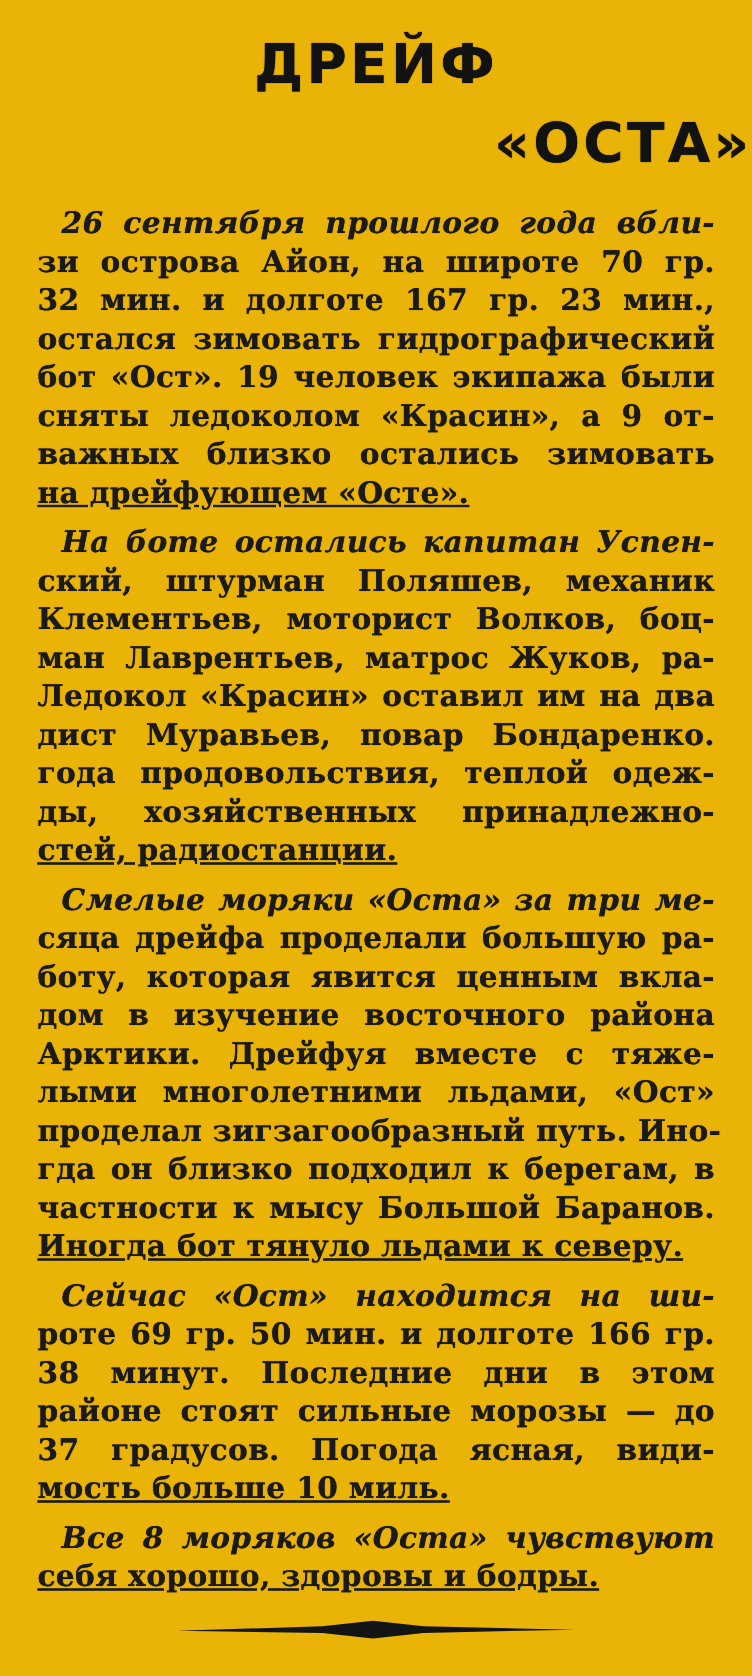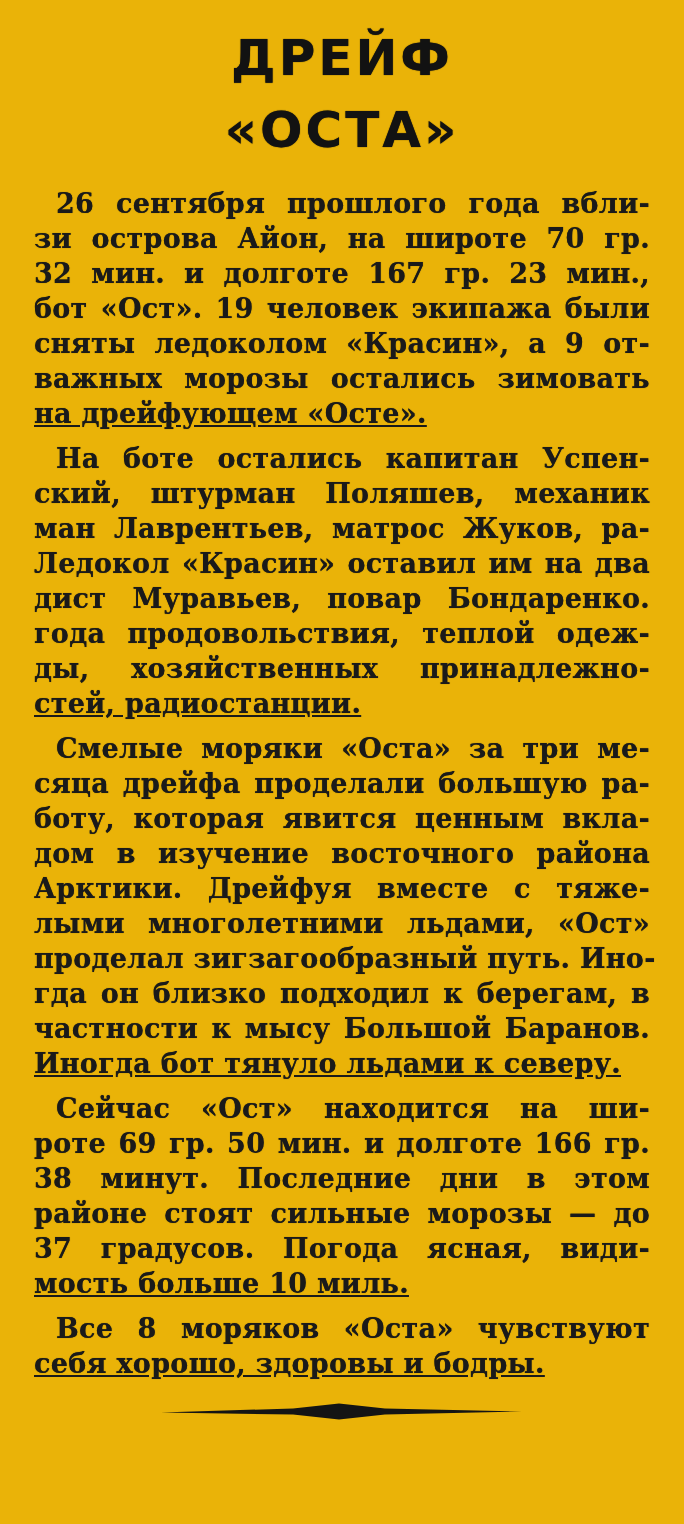--- a/index.html
+++ b/index.html
@@ -23,20 +23,21 @@
     color: #121212;
   }
   .title-line {
     font-size: 50px;
     line-height: 60px;
     letter-spacing: 3px;
     text-shadow: 0 0 1px rgba(10,10,10,0.9);
   }
   .title-line.second {
     margin-top: 12px;
+    text-align: right;
   }
   .body-col {
     width: 616px;
     margin: 26px 0 0 34px;
     font-family: "DejaVu Serif", "Liberation Serif", serif;
     font-weight: bold;
     font-size: 27px;
     line-height: 35px;
     letter-spacing: 0.3px;
     color: #1a1a1a;
@@ -45,20 +46,21 @@
   .paragraph {
     margin: 0 0 10px 0;
   }
   .line {
     text-align: justify;
     text-align-last: justify;
     white-space: nowrap;
   }
   .line.first {
     text-indent: 22px;
+    font-style: italic;
   }
   .line.last {
     text-align-last: left;
     text-decoration: underline;
   }
   .divider {
     margin-top: 22px;
     display: flex;
     justify-content: center;
   }
@@ -74,28 +76,30 @@
   <div class="title-block">
     <div class="title-line">ДРЕЙФ</div>
     <div class="title-line second">«ОСТА»</div>
   </div>
 
   <div class="body-col">
       <div class="paragraph">
         <div class="line first">26 сентября прошлого года вбли-</div>
         <div class="line">зи острова Айон, на широте 70 гр.</div>
         <div class="line">32 мин. и долготе 167 гр. 23 мин.,</div>
+        <div class="line">остался зимовать гидрографический</div>
         <div class="line">бот «Ост». 19 человек экипажа были</div>
         <div class="line">сняты ледоколом «Красин», а 9 от-</div>
-        <div class="line">важных морозы остались зимовать</div>
+        <div class="line">важных близко остались зимовать</div>
         <div class="line last">на дрейфующем «Осте».</div>
       </div>
       <div class="paragraph">
         <div class="line first">На боте остались капитан Успен-</div>
         <div class="line">ский, штурман Поляшев, механик</div>
+        <div class="line">Клементьев, моторист Волков, боц-</div>
         <div class="line">ман Лаврентьев, матрос Жуков, ра-</div>
         <div class="line">Ледокол «Красин» оставил им на два</div>
         <div class="line">дист Муравьев, повар Бондаренко.</div>
         <div class="line">года продовольствия, теплой одеж-</div>
         <div class="line">ды, хозяйственных принадлежно-</div>
         <div class="line last">стей, радиостанции.</div>
       </div>
       <div class="paragraph">
         <div class="line first">Смелые моряки «Оста» за три ме-</div>
         <div class="line">сяца дрейфа проделали большую ра-</div>

